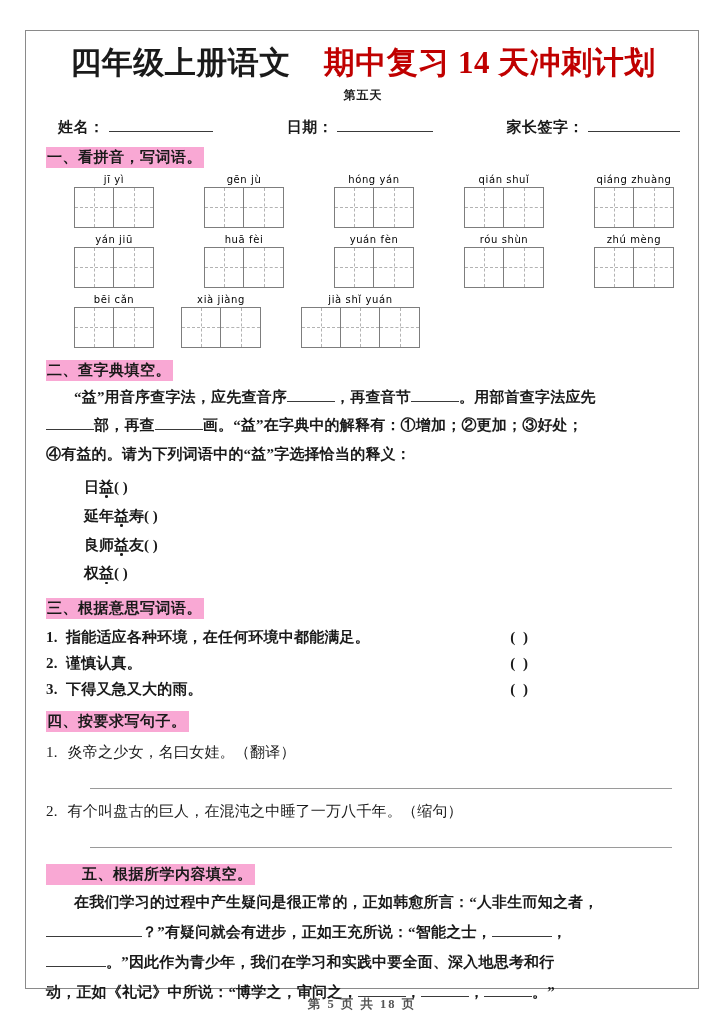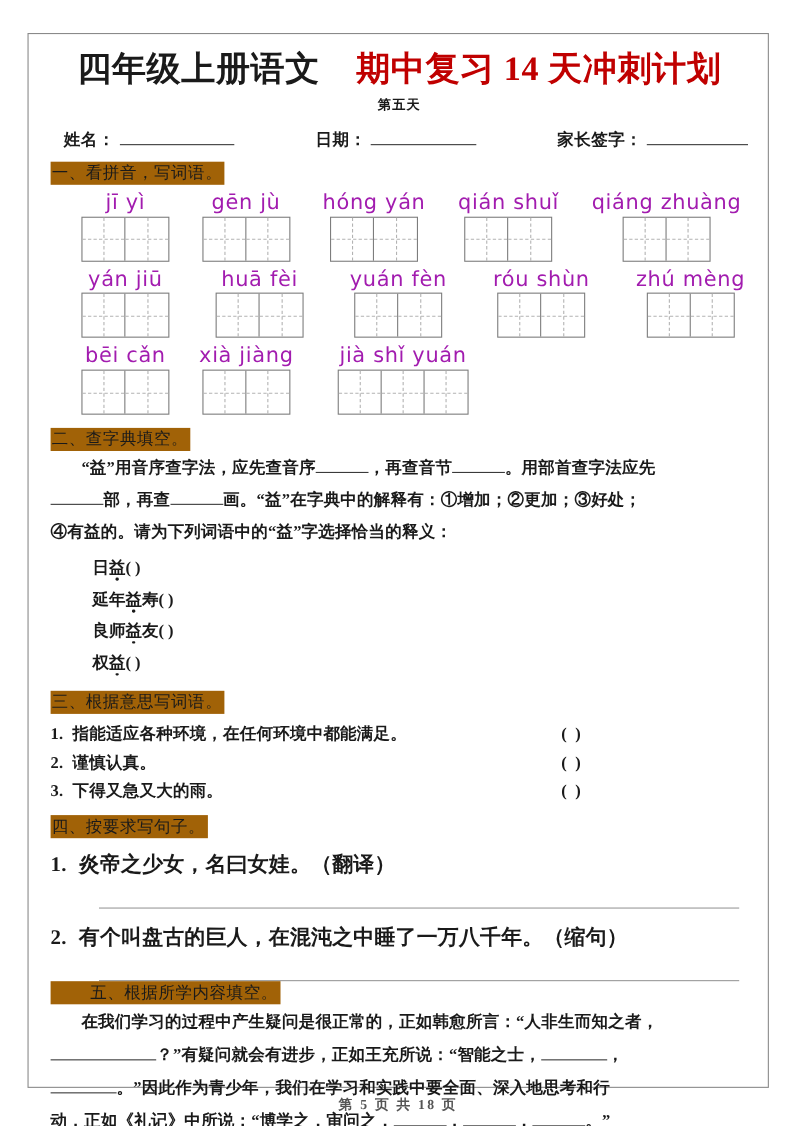--- a/index.html
+++ b/index.html
@@ -75,39 +75,39 @@
   }
   .gap-a { width: 104px; }
   .gap-b { width: 96px; }
   .gap-c { width: 92px; }
   .sp1 { width: 78px; }
   .sp2 { width: 74px; }
 
   
   .sec-h {
     font-size: 15px;
-    font-weight: normal;
+    font-weight: bold;
     letter-spacing: .5px;
-    background: #a16207;
+    background: #f9a8d4;
     display: inline-block;
     padding: 1px 2px 1px 1px;
     margin-top: 10px;
     margin-bottom: 2px;
   }
 
   
   .py-row {
     display: flex;
     margin-top: 4px;
   }
   .py-group { text-align: center; }
   .py-text {
     font-family: "DejaVu Sans", "Liberation Sans", sans-serif;
-    font-size: 19px;
-    color: #a21caf;
+    font-size: 10px;
+    color: #000000;
     letter-spacing: .6px;
     white-space: nowrap;
     margin-bottom: 2px;
     line-height: 1.1;
   }
   .tzg {
     display: flex;
     border: 1.3px solid #7d7d7d;
     width: fit-content;
     margin: 0 auto;
@@ -172,22 +172,22 @@
   .idx-txt { flex: none; }
   .paren-spacer { flex: 1 1 auto; }
   .paren {
     font-size: 15px;
     white-space: nowrap;
     letter-spacing: 2px;
   }
 
   
   .q-line {
-    font-size: 19px;
-    font-weight: bold;
+    font-size: 15px;
+    font-weight: normal;
     margin-top: 9px;
     letter-spacing: .2px;
   }
   .answer-rule {
     border-bottom: 1.4px solid #9a9a9a;
     height: 0;
     margin: 26px 8px 0 44px;
   }
 
   
@@ -389,21 +389,21 @@
     </div>
     <div class="answer-rule"></div>
 
     <div class="q-line" style="margin-top:13px;">
       <span>2.</span>
       <span style="margin-left:6px;">有个叫盘古的巨人，在混沌之中睡了一万八千年。（缩句）</span>
     </div>
     <div class="answer-rule"></div>
 
     
-    <div class="sec-h" style="margin-top:0;padding-left:36px;">五、根据所学内容填空。</div>
+    <div class="sec-h" style="margin-top:16px;padding-left:36px;">五、根据所学内容填空。</div>
 
     <div class="ptxt" style="line-height:2.0;">
       <span class="indent"></span><span>在我们学习的过程中产生疑问是很正常的，正如韩愈所言：“人非生而知之者，</span><br>
       <span class="ul-xl"></span><span>？”有疑问就会有进步，正如王充所说：“智能之士，</span><span class="ul-l"></span><span>，</span><br>
       <span class="ul-l"></span><span>。”因此作为青少年，我们在学习和实践中要全面、深入地思考和行</span><br>
       <span>动，正如《礼记》中所说：“博学之，审问之，</span><span class="ul-m"></span><span>，</span><span class="ul-m"></span><span>，</span><span class="ul-m"></span><span>。”</span>
     </div>
 
   </div>
 </div>

